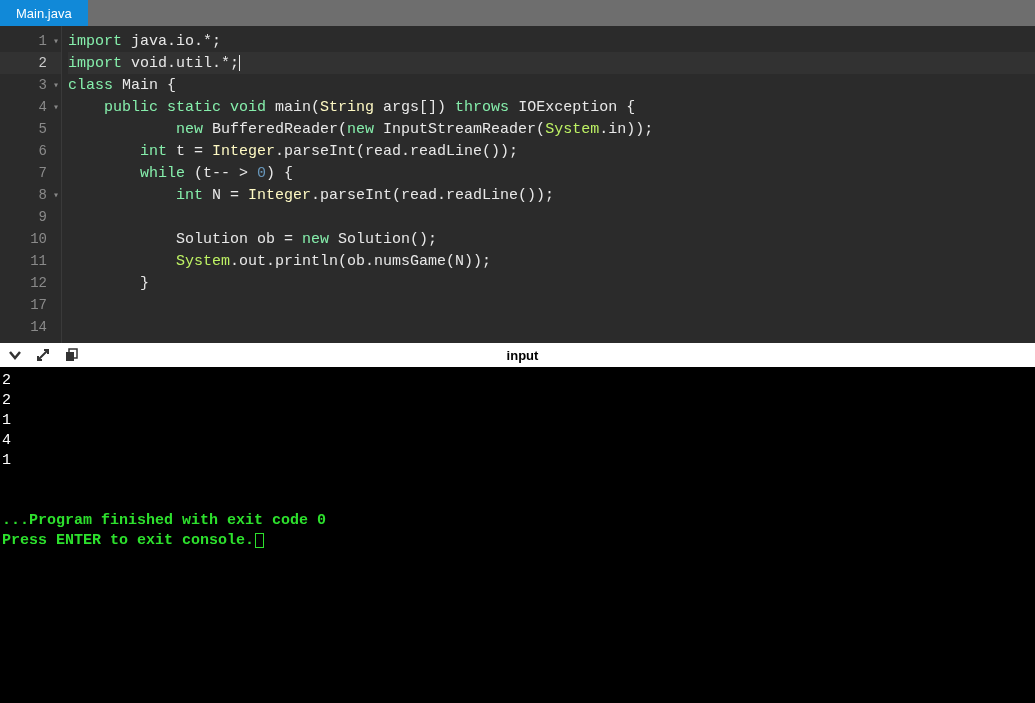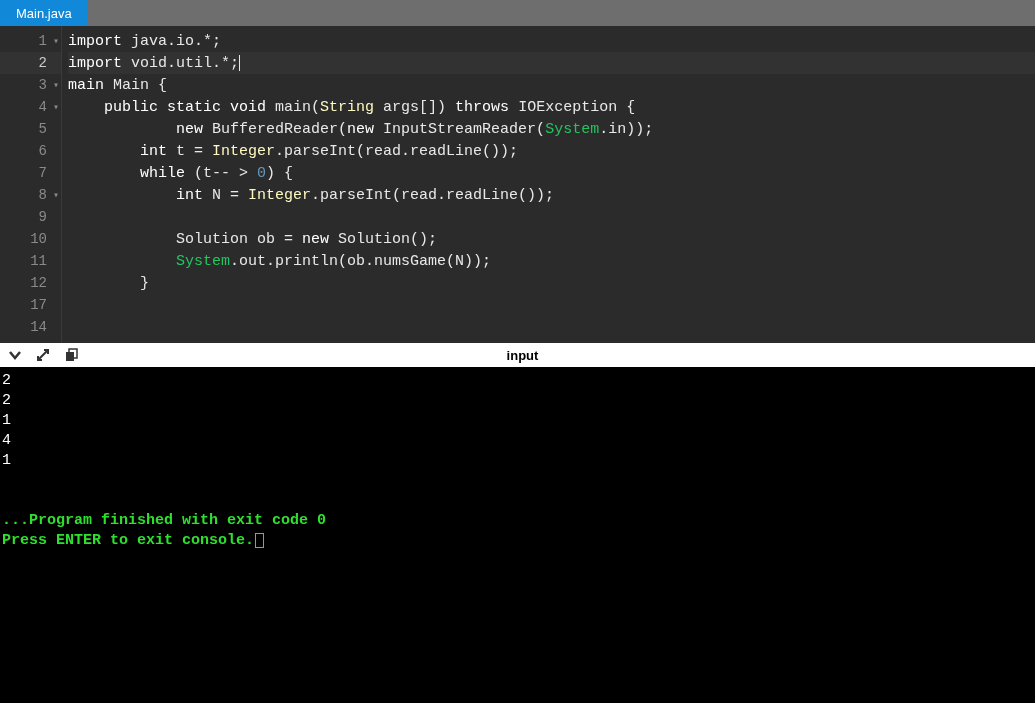--- a/index.html
+++ b/index.html
@@ -76,24 +76,24 @@
       height: 22px;
       display: flex;
       align-items: center;
       font-size: 15px;
       white-space: pre;
       color: #e8e8e8;
     }
     .code-line.active {
       background: #323232;
     }
-    .kw { color: #ffffff; }
+    .kw { color: #86efac; }
     .type { color: #fef9c3; }
     .num { color: #6897bb; }
-    .sys { color: #22c55e; }
+    .sys { color: #bef264; }
     .terminal-bar {
       background: #fff;
       height: 24px;
       display: flex;
       align-items: center;
       justify-content: space-between;
       padding: 0 8px;
       gap: 16px;
     }
     .terminal-icons {
@@ -202,21 +202,21 @@
     <div class="gutter-line">
         <span>17</span>
       </div>
     <div class="gutter-line">
         <span>14</span>
       </div>
   </div>
   <div class="code-area">
     <div class="code-line"><span class="kw">import</span><span> java.io.*;</span></div>
     <div class="code-line active"><span class="kw">import</span><span> void.util.*;</span><span class="text-cursor"></span></div>
-    <div class="code-line"><span class="kw">main</span><span> Main {</span></div>
+    <div class="code-line"><span class="kw">class</span><span> Main {</span></div>
     <div class="code-line"><span>    </span><span class="kw">public</span><span class="kw"> static</span><span class="kw"> void</span><span> main(</span><span class="type">String</span><span> args[]) </span><span class="kw">throws</span><span> IOException {</span></div>
     <div class="code-line"><span>            </span><span class="kw">new</span><span> BufferedReader(</span><span class="kw">new</span><span> InputStreamReader(</span><span class="sys">System</span><span>.in));</span></div>
     <div class="code-line"><span>        </span><span class="kw">int</span><span> t = </span><span class="type">Integer</span><span>.parseInt(read.readLine());</span></div>
     <div class="code-line"><span>        </span><span class="kw">while</span><span> (t-- &gt; </span><span class="num">0</span><span>) {</span></div>
     <div class="code-line"><span>            </span><span class="kw">int</span><span> N = </span><span class="type">Integer</span><span>.parseInt(read.readLine());</span></div>
     <div class="code-line"><span></span></div>
     <div class="code-line"><span>            </span><span>Solution ob = </span><span class="kw">new</span><span> Solution();</span></div>
     <div class="code-line"><span>            </span><span class="sys">System</span><span>.out.println(ob.numsGame(N));</span></div>
     <div class="code-line"><span>        </span><span>}</span></div>
   </div>

